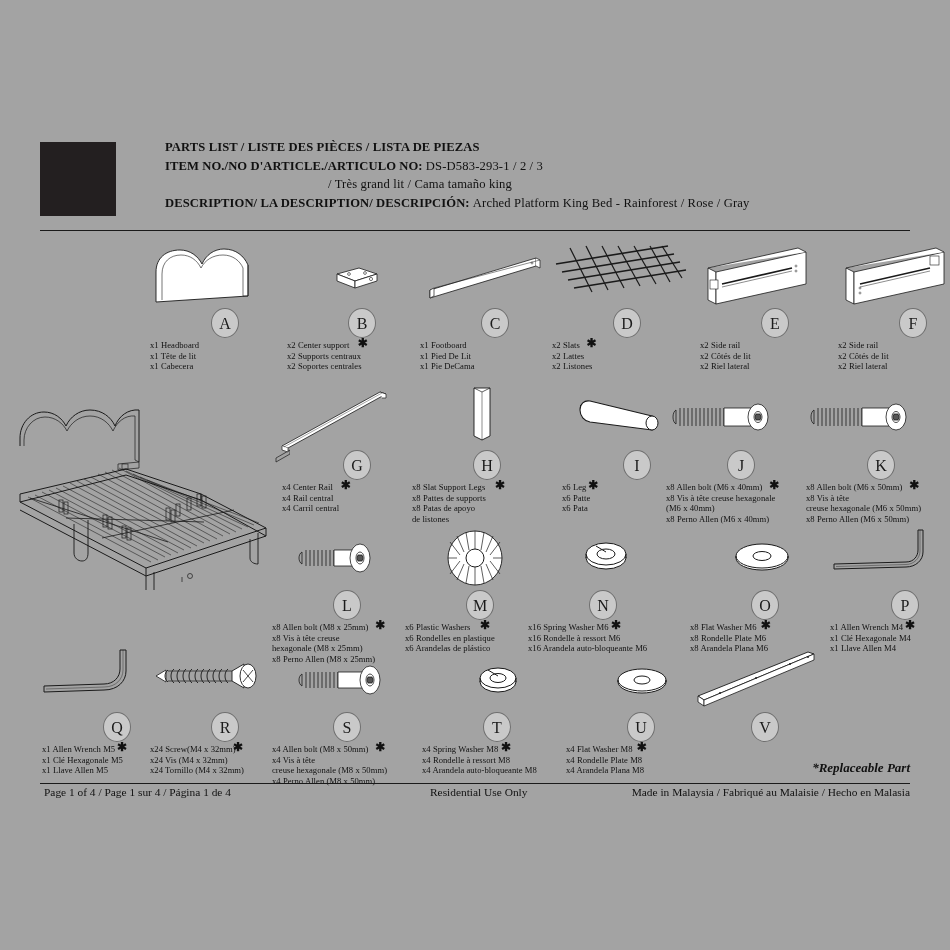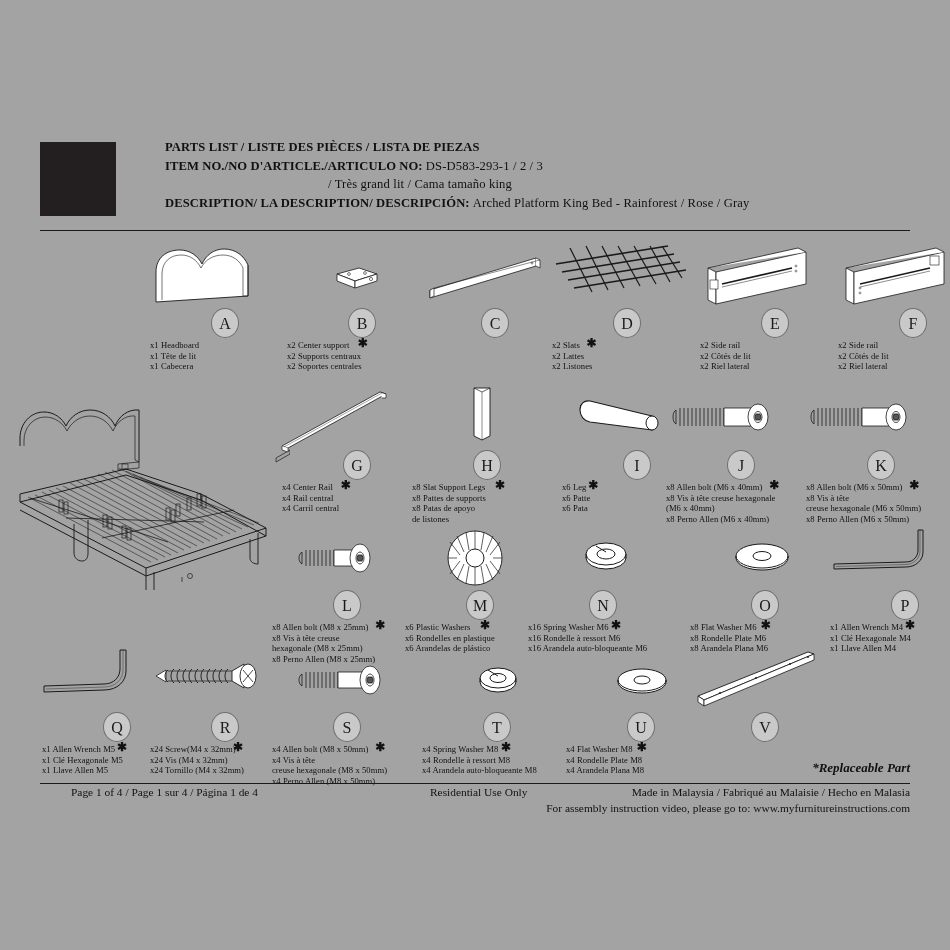--- a/index.html
+++ b/index.html
@@ -66,21 +66,20 @@
     right: 40px; top: 760px;
     font-size: 13px;
     font-style: italic;
     font-weight: bold;
     font-family: "Liberation Serif", "DejaVu Serif", serif;
   }
   #footer { position: absolute; left: 40px; top: 786px; width: 870px; height: 46px; }
   #footer-page {
     position: absolute; left: 4px; top: 0;
     font-size: 11.4px;
-    margin-left: 27px;
   }
   #footer-center {
     position: absolute; left: 390px; top: 0;
     font-size: 11.4px;
   }
   #footer-made {
     position: absolute; right: 0; top: 0;
     font-size: 11.4px; text-align: left;
   }
   #footer-video {
@@ -321,20 +320,23 @@
         <path d="M10 44 L116 12 L116 20 L10 52 Z" fill="#fff" stroke="#1a1a1a" stroke-width="0.8"></path>
         <path d="M10 44 L14 42 L14 50 L10 52 Z" fill="#fff" stroke="#1a1a1a" stroke-width="0.7"></path>
         <path d="M116 12 L120 14 L120 22 L116 20" fill="#fff" stroke="#1a1a1a" stroke-width="0.7"></path>
         <path d="M14 42 L120 14" fill="none" stroke="#1a1a1a" stroke-width="0.5"></path>
         <circle cx="112" cy="17" r="1" fill="none" stroke="#1a1a1a" stroke-width="0.5"></circle>
       </svg>
     </div>
     <div class="badge-wrap">
       <span class="badge">C</span>
     </div>
+    <div class="desc">x1 Footboard
+x1 Pied De Lit
+x1 Pie DeCama</div>
   </div>
 
   <div class="part" id="part-D">
     <div class="art">
       <svg width="150" height="62" stroke="#1a1a1a" fill="none">
         <g stroke-width="1.6">
           <path d="M4 18 L116 0"></path>
             <path d="M10 26 L122 8"></path>
             <path d="M16 34 L128 16"></path>
             <path d="M22 42 L134 24"></path>
@@ -726,16 +728,15 @@
   </div>
 
   <div id="replaceable">*Replaceable Part</div>
 
   <div class="hrule" id="rule-bottom"></div>
 
   <div id="footer">
     <div id="footer-page">Page 1 of 4 / Page 1 sur 4 / Página 1 de 4</div>
     <div id="footer-center">Residential Use Only</div>
     <div id="footer-made">Made in Malaysia / Fabriqué au Malaisie / Hecho en Malasia</div>
-    <div id="footer-video">For assembly instruction video, please go to: www.myfurnitureinstructions.com</div>
   </div>
 
 </div>
 
 </body></html>

